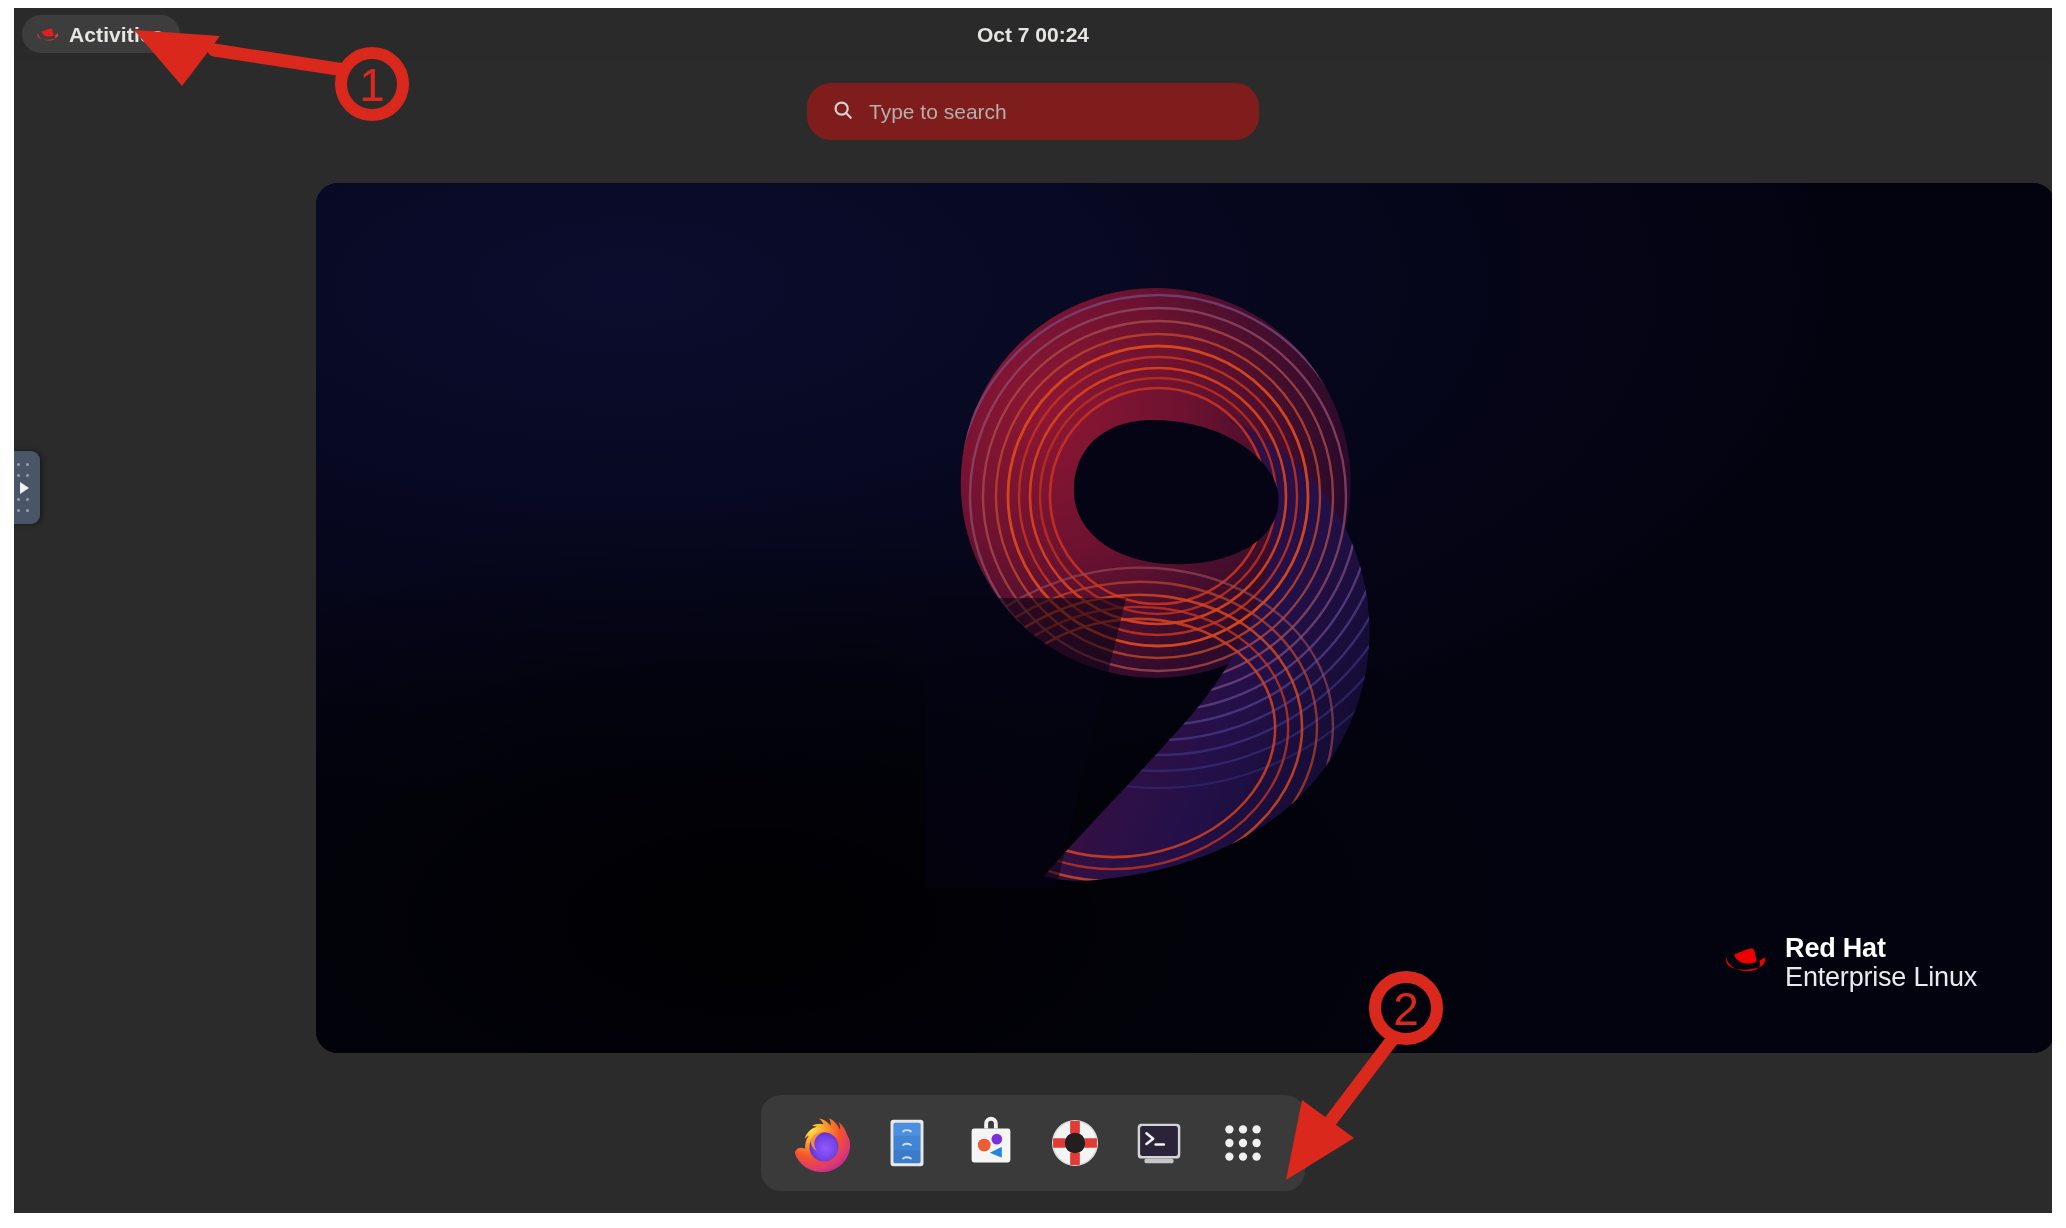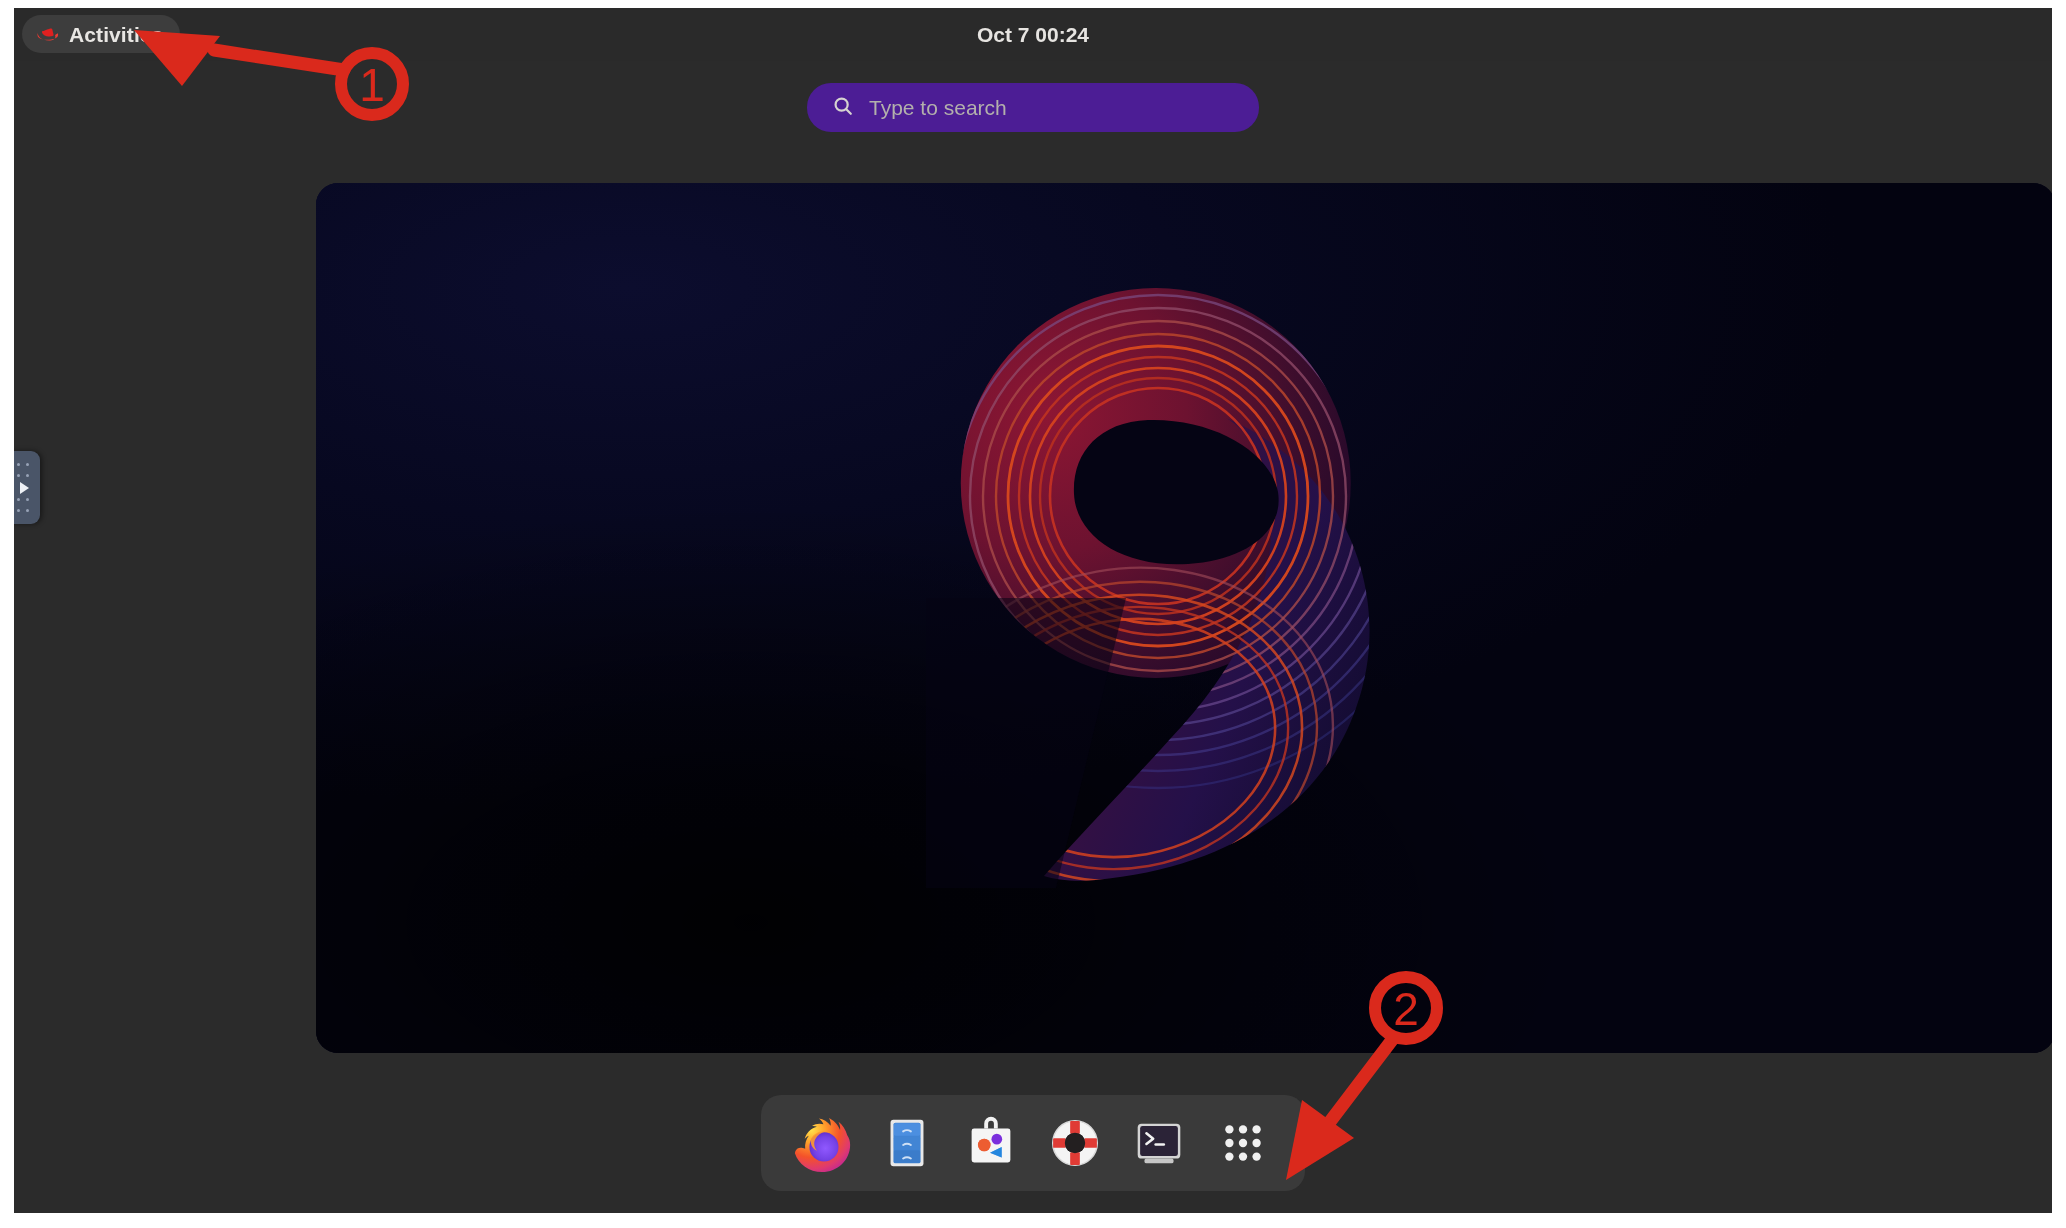--- a/index.html
+++ b/index.html
@@ -51,22 +51,22 @@
     height:53px; display:flex; align-items:center; gap:13px;
     cursor:pointer;
   }
   #clock-text { color:#e6e4e1; font-size:21px; font-weight:bold; }
 
   
   #search-entry {
     position:absolute;
     left:50%; transform:translateX(-50%);
     top:75px;
-    width:452px; height:49px;
-    background:#4c1d95;
+    width:452px; height:57px;
+    background:#7f1d1d;
     border-radius:24px;
     display:flex; align-items:center;
     padding-left:25px; gap:15px;
     cursor:text;
   }
   #search-placeholder { color:#b3b0ac; font-size:21px; }
 
   
   #workspace-preview {
     position:absolute;
@@ -274,20 +274,32 @@
             </g>
           </g>
 
           <path d="M222 152 C 290 150 345 186 352 224 C 358 262 322 292 262 296
                    C 196 300 150 268 148 226 C 146 186 172 154 222 152 Z" fill="#050414"></path>
 
           <path d="M0 330 L200 330 L130 620 L0 620 Z" fill="#050414" opacity=".55"></path>
         </svg>
       </div>
 
+      <div id="brand-lockup">
+        <span>
+          <svg width="46" height="34" viewBox="0 0 40 30">
+            <path d="M20.5 17.3c3.6 0 8.8-.75 8.8-2.55 0-.14-.01-.27-.04-.4l-2.14-9.3C26.73 4.8 26.3 4 24.8 4c-2.4 0-12.65 4.3-12.65 4.3C10.55 8.3 10 8.4 10 10.1c0 1.1 2.9 6.4 10.5 7.2z" fill="#ee0000"></path>
+            <path d="M31.8 14.75c.5 2.35.5 2.6.5 2.9 0 4-4.5 6.25-10.4 6.25C8.5 23.9 3 16.6 3 11.95c0-.65.15-1.35.4-1.95-.6 2-.9 3.4-.9 4.3 0 5.4 6.4 8.35 15.7 8.35 10.6 0 18.6-2.85 18.6-8.35 0-.43-.2-1.3-.5-2.3l-4.5 2.75z" fill="#ee0000"></path>
+          </svg>
+        </span>
+        <span id="brand-text">
+          <span id="brand-line1">Red Hat</span>
+          <span id="brand-line2">Enterprise Linux</span>
+        </span>
+      </div>
     </div>
 
     <div id="edge-handle">
       <span class="dotcol">
         <i></i>
           <i></i>
           <i></i>
           <i></i>
           <i style="opacity:0"></i>
           <i style="opacity:0"></i>

